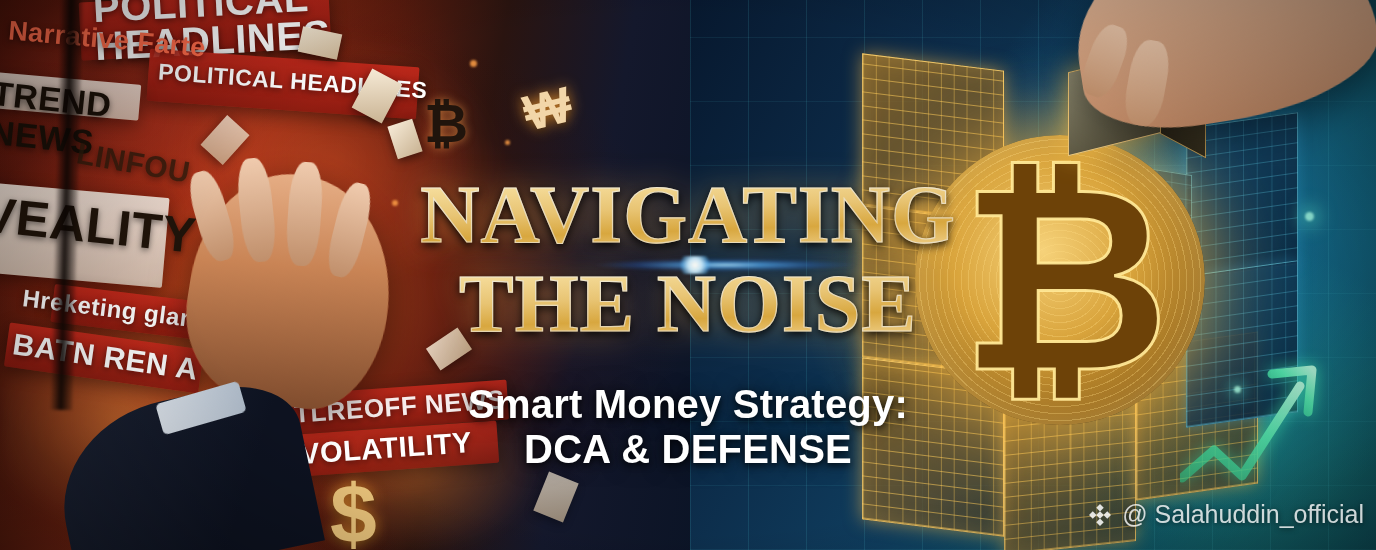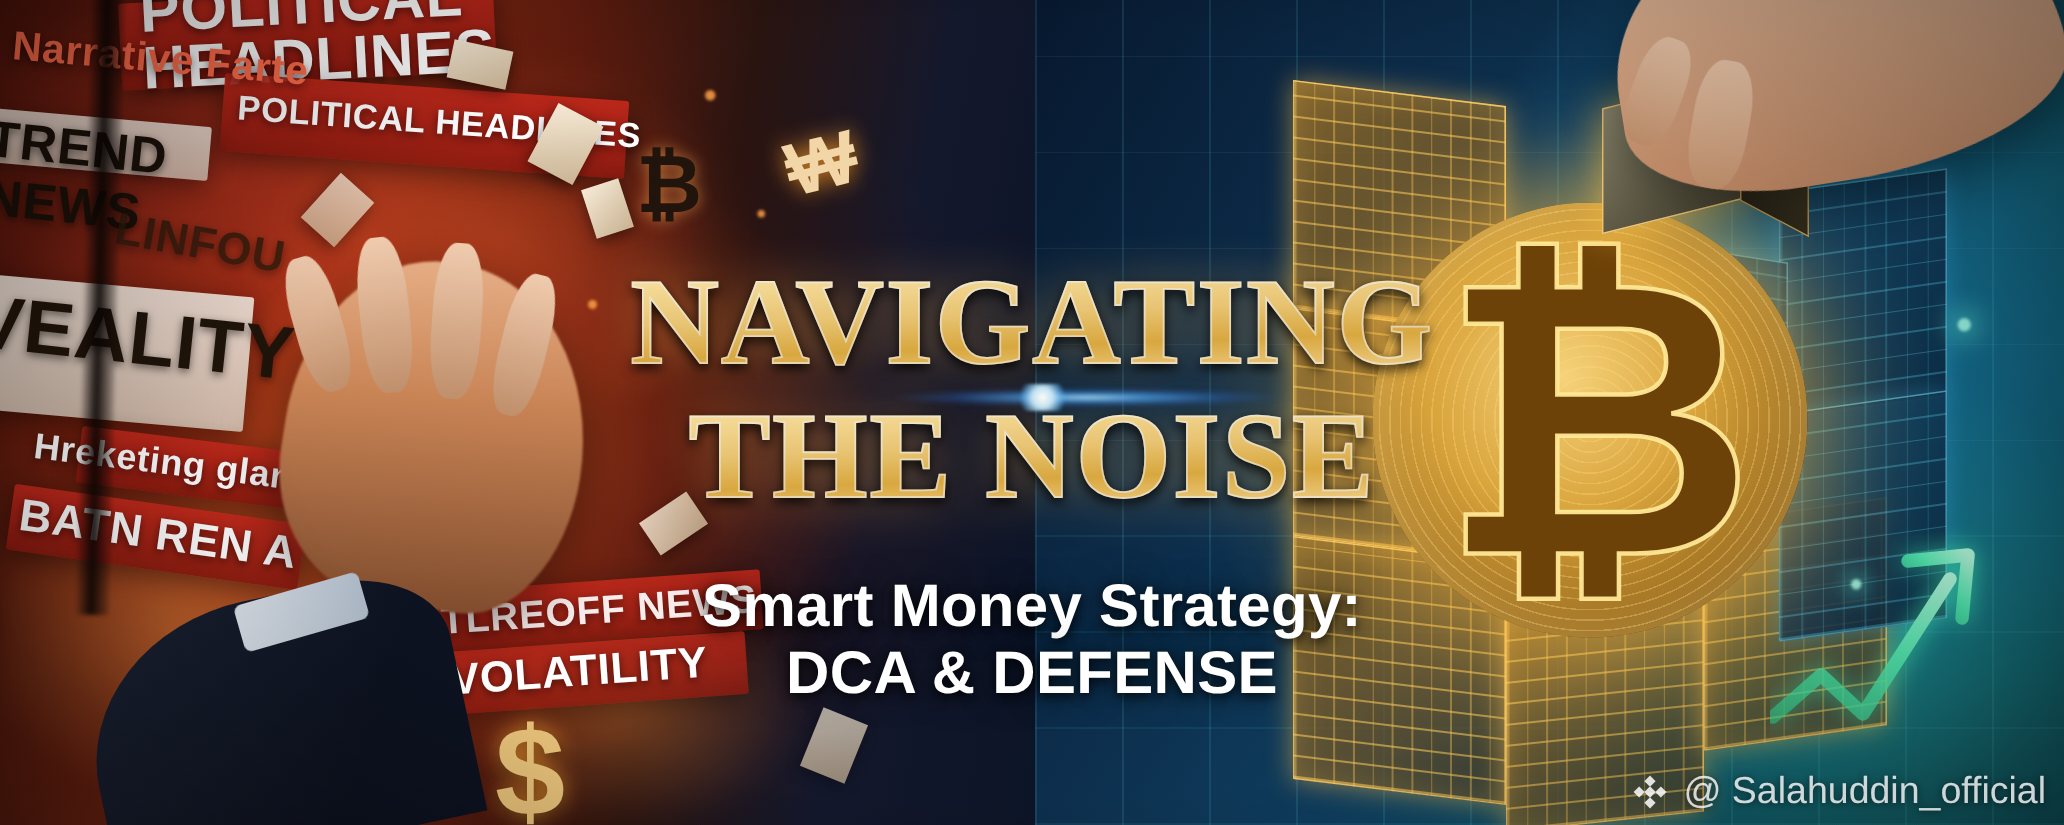--- a/index.html
+++ b/index.html
@@ -158,21 +158,21 @@
     pointer-events:none;
   }
   .sub-line{
     color:#ffffff;font-weight:700;font-size:40px;line-height:1.12;
     text-shadow:0 2px 7px rgba(0,0,0,.85),0 0 22px rgba(0,0,0,.55);
     letter-spacing:.2px;
   }
 
   
   #watermark{
-    position:absolute;right:12px;bottom:8px;z-index:60;
+    position:absolute;right:12px;bottom:21px;z-index:60;
     display:flex;align-items:center;gap:9px;
     color:rgba(255,255,255,.80);font-size:25px;font-weight:400;
     text-shadow:0 1px 5px rgba(0,0,0,.6);
   }
   #binance-mark{width:26px;height:26px;flex:0 0 auto;}
 
   .sym{position:absolute;font-weight:700;color:#f0b860;text-shadow:0 0 14px rgba(255,160,50,.8),0 3px 7px rgba(0,0,0,.7);}
   .paper{position:absolute;background:linear-gradient(150deg,#f6ead6,#c9b393);box-shadow:0 3px 10px rgba(0,0,0,.5);}
   .spark{position:absolute;border-radius:50%;background:rgba(255,160,70,.85);filter:blur(1px);}
   

